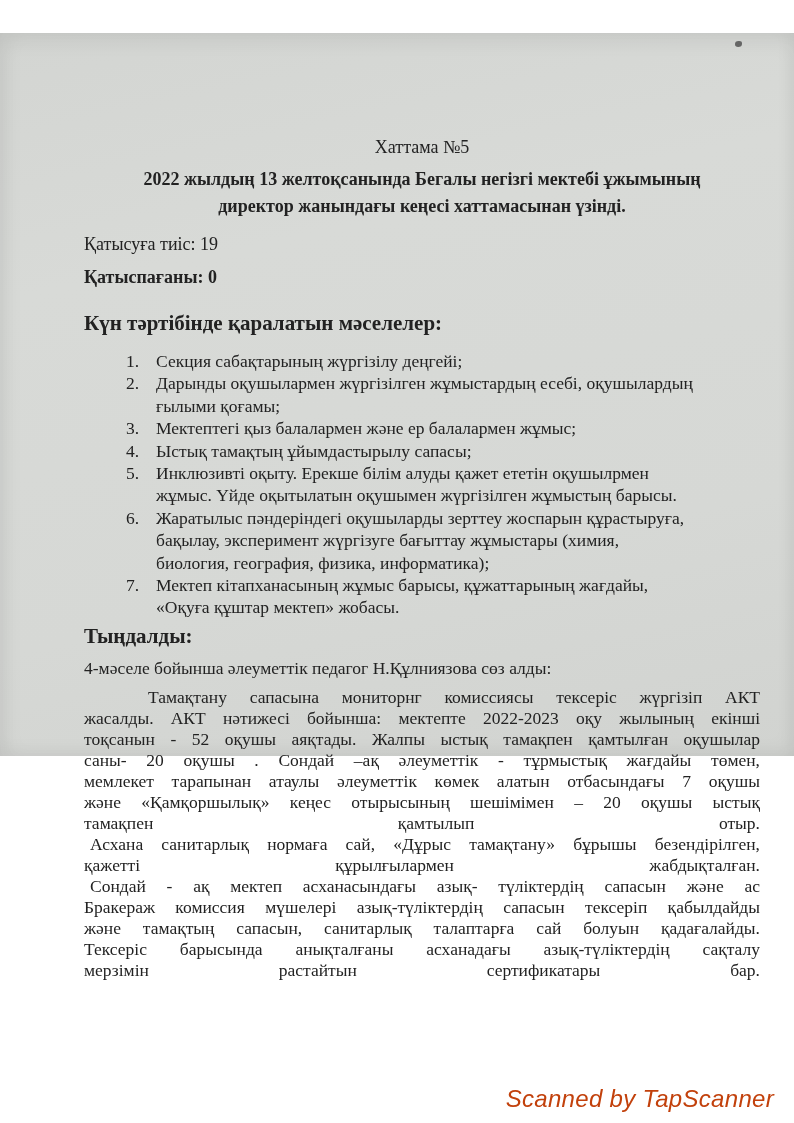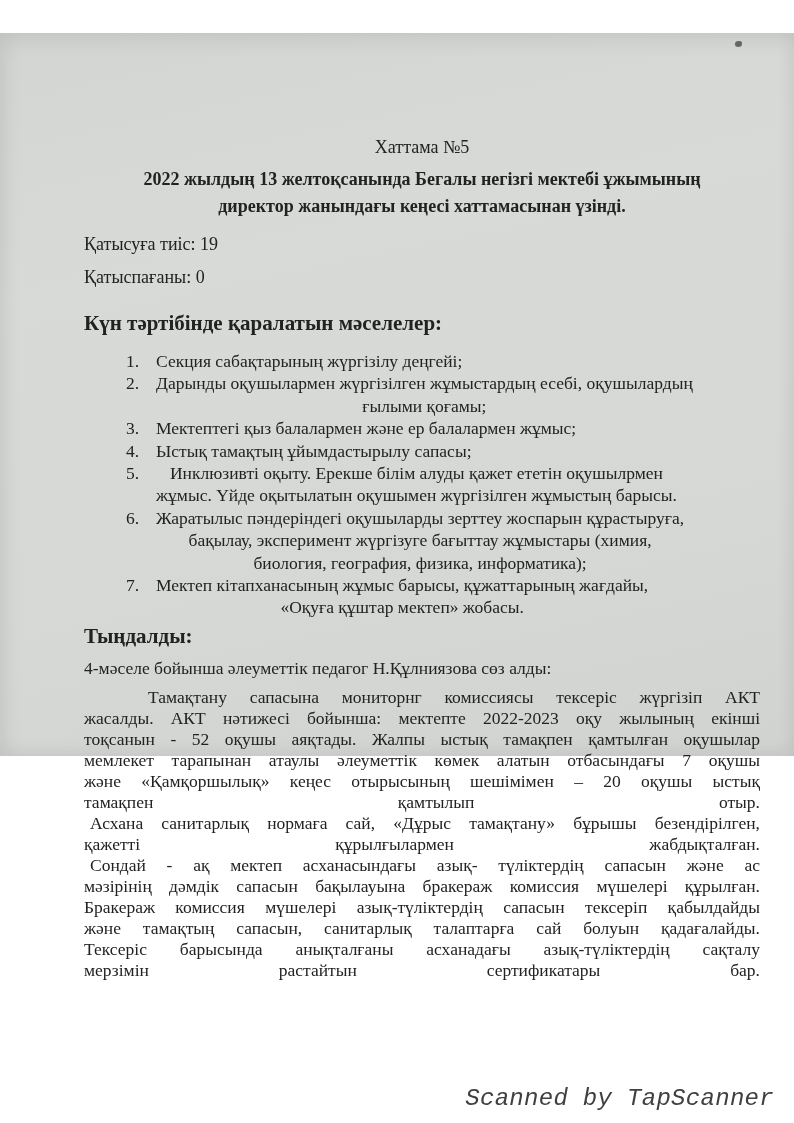--- a/index.html
+++ b/index.html
@@ -31,58 +31,58 @@
   .doc-subtitle {
     font-weight: bold;
     text-align: center;
     font-size: 18px;
     line-height: 27px;
     max-width: 620px;
     margin: 8px auto 0 auto;
   }
   .att-line { font-size: 18px; line-height: 22px; }
   .att-required { margin-top: 13px; }
-  .att-absent   { margin-top: 11px; }
+  .att-absent   { margin-top: 11px; font-weight: bold; }
   .section-heading {
     font-weight: bold;
     font-size: 21px;
     line-height: 22px;
     margin-top: 24px;
   }
   .agenda-list { margin-top: 16px; margin-left: 42px; }
   .agenda-item {
     display: flex;
     font-size: 17.5px;
     line-height: 22.4px;
   }
   .item-num { flex: 0 0 30px; }
-  .item-text { white-space: pre-line; text-align: center; }
+  .item-text { white-space: pre-line; }
   .heard-heading { margin-top: 6px; }
   .speaker-line {
     margin-top: 10px;
     font-size: 17.5px;
     line-height: 22px;
   }
   .body-block { margin-top: 8px; }
   .jline {
     font-size: 17.5px;
     line-height: 21px;
     text-align: justify;
     text-align-last: justify;
   }
   .indent-lg { padding-left: 64px; }
   .indent-sm { padding-left: 6px; }
   .watermark {
     position: absolute;
     top: 1085px; right: 20px;
-    font-family: Liberation Mono, monospace;
+    font-family: Liberation Sans, sans-serif;
     font-style: italic;
     font-size: 24px;
     letter-spacing: 0.3px;
-    color: #404040;
+    color: #c2410c;
   }
   .speck {
     position: absolute;
     top: 8px; left: 735px;
     width: 7px; height: 6px;
     background: #4a4a4a;
     border-radius: 50% 40% 55% 45%;
     opacity: 0.8;
   }
 </style>
@@ -140,29 +140,29 @@
       </div>
 
       <div class="section-heading heard-heading">Тыңдалды:</div>
 
       <div class="speaker-line">4-мәселе бойынша әлеуметтік педагог Н.Құлниязова сөз алды:</div>
 
       <div class="body-block">
         <div class="jline indent-lg">Тамақтану сапасына мониторнг комиссиясы тексеріс жүргізіп АКТ</div>
         <div class="jline">жасалды. АКТ нәтижесі бойынша: мектепте 2022-2023 оқу жылының екінші</div>
         <div class="jline">тоқсанын - 52 оқушы аяқтады. Жалпы ыстық тамақпен қамтылған оқушылар</div>
+        <div class="jline">саны- 20 оқушы . Сондай –ақ әлеуметтік - тұрмыстық жағдайы төмен,</div>
         <div class="jline">мемлекет тарапынан атаулы әлеуметтік көмек алатын отбасындағы 7 оқушы</div>
         <div class="jline">және «Қамқоршылық» кеңес отырысының шешімімен – 20 оқушы ыстық</div>
         <div class="jline">тамақпен қамтылып отыр.</div>
 
         <div class="jline indent-sm">Асхана санитарлық нормаға сай, «Дұрыс тамақтану» бұрышы безендірілген,</div>
         <div class="jline">қажетті құрылғылармен жабдықталған.</div>
 
         <div class="jline indent-sm">Сондай - ақ мектеп асханасындағы азық- түліктердің сапасын және ас</div>
-        <div class="jline">мәзірінің дәмдік сапасын бақылауына бракераж комиссия мүшелері құрылған.</div>
         <div class="jline">Бракераж комиссия мүшелері азық-түліктердің сапасын тексеріп қабылдайды</div>
         <div class="jline">және тамақтың сапасын, санитарлық талаптарға сай болуын қадағалайды.</div>
         <div class="jline">Тексеріс барысында анықталғаны асханадағы азық-түліктердің сақталу</div>
         <div class="jline">мерзімін растайтын сертификатары бар.</div>
       </div>
 
     </div>
   </div>
 
   <div class="watermark">Scanned by TapScanner</div>

